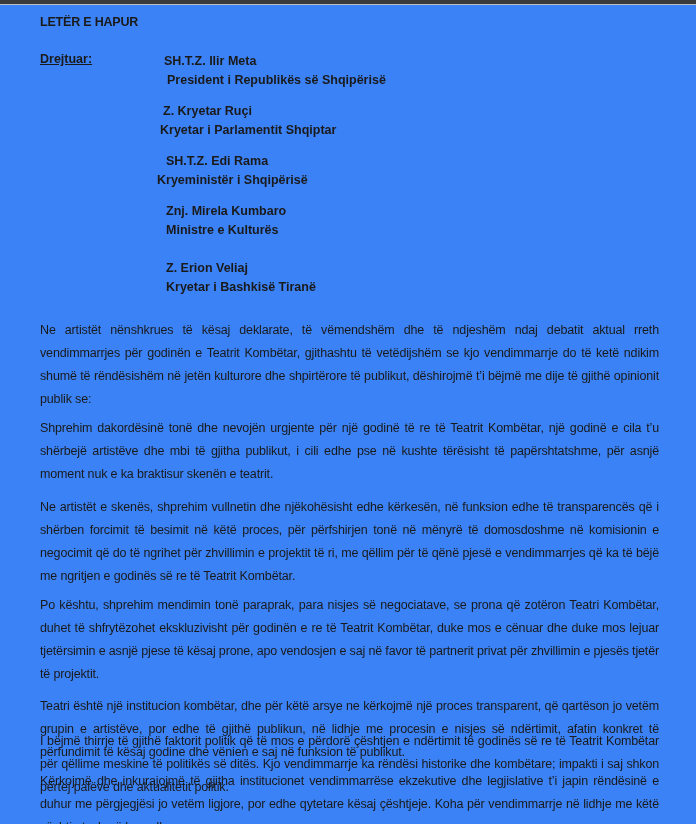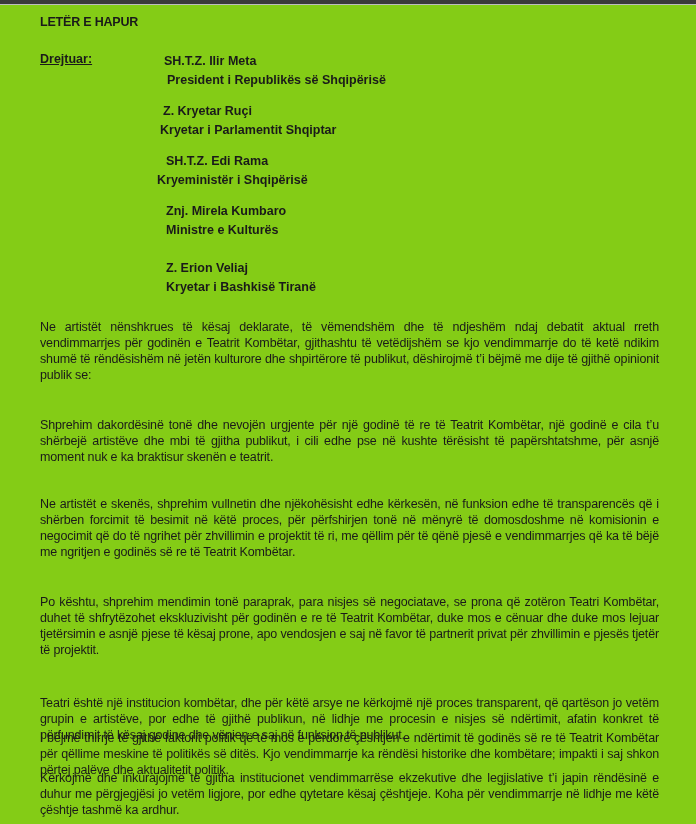--- a/index.html
+++ b/index.html
@@ -21,21 +21,21 @@
       width: 696px;
       height: 4px;
       background: #3a3a3a;
       border-bottom: 1px solid #bdbdbd;
     }
     .page {
       position: absolute;
       left: 0; top: 5px;
       width: 696px;
       height: 819px;
-      background: #84cc16;
+      background: #3b82f6;
     }
     .title {
       position: absolute;
       left: 40px;
       top: 10px;
       font-size: 12.5px;
       font-weight: bold;
       letter-spacing: -0.2px;
     }
     .addressee-label {
@@ -52,21 +52,21 @@
       font-weight: bold;
       line-height: 19px;
       white-space: nowrap;
     }
     .recipient div { display: block; }
     .body-text {
       position: absolute;
       left: 40px;
       width: 619px;
       font-size: 12.5px;
-      line-height: 16px;
+      line-height: 23px;
       text-align: justify;
       letter-spacing: -0.15px;
     }
     .body-text p {
       margin: 0;
     }
   </style>
 </head>
 <body>
 

